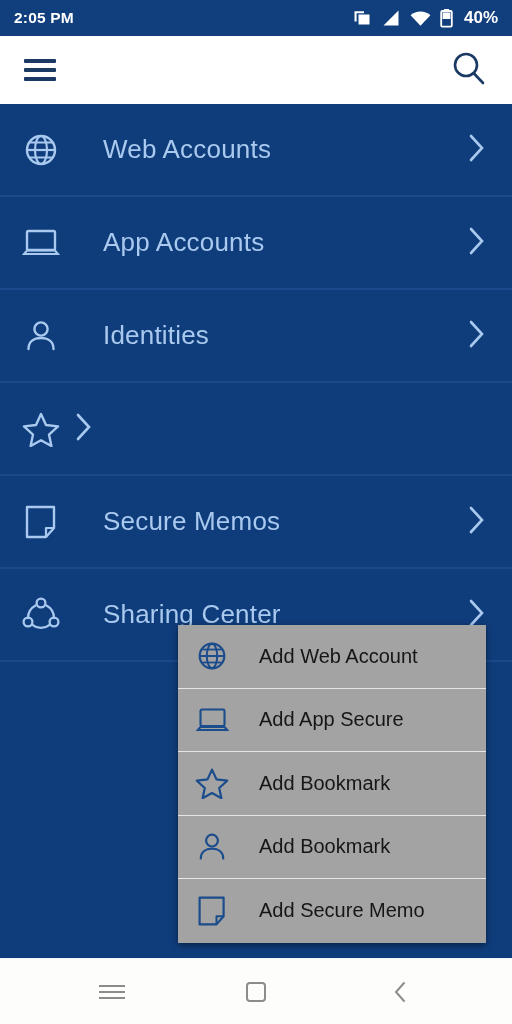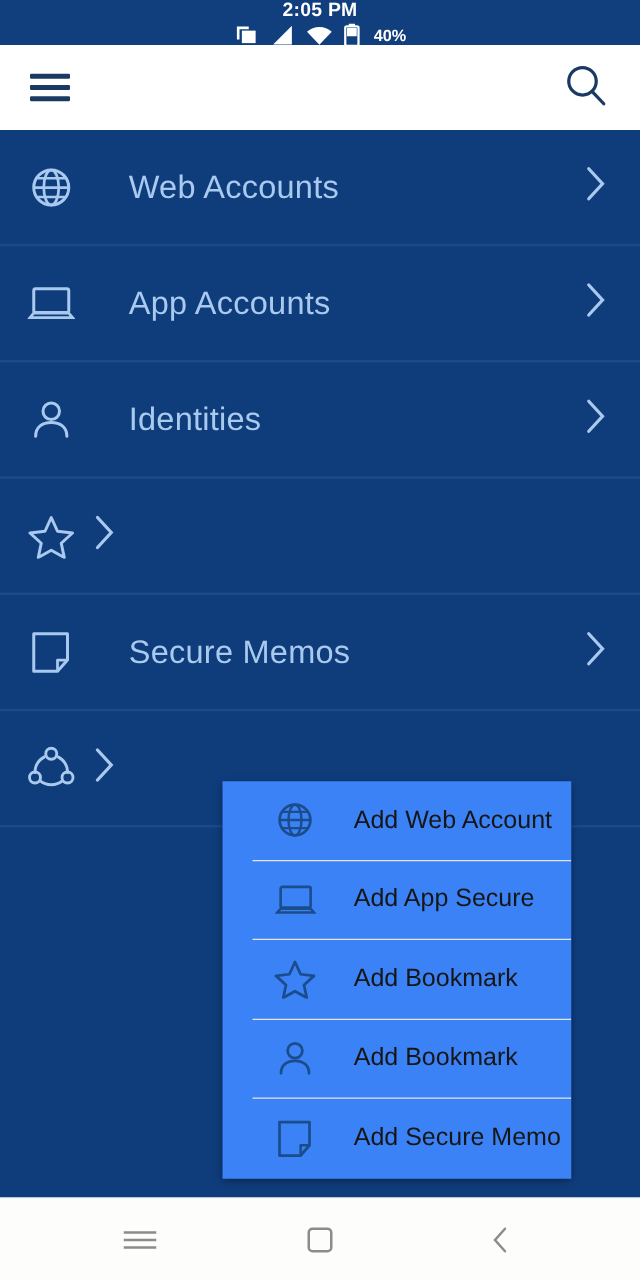--- a/index.html
+++ b/index.html
@@ -10,25 +10,24 @@
     overflow:hidden;
   }
   #screen { position:relative; width:512px; height:1024px; }
 
   
   .statusbar {
     position:absolute; left:0; top:0; width:512px; height:36px;
     background:#113E7C; color:#FFFFFF;
     display:flex; align-items:center; justify-content:space-between;
     padding:0 14px;
-    flex-direction:column;
   }
   .status-clock { font-size:15.5px; font-weight:bold; letter-spacing:.2px; }
   .status-icons { display:flex; align-items:center; gap:9px; }
-  .status-icons .pct { font-size:13px; font-weight:bold; margin-left:2px; }
+  .status-icons .pct { font-size:17px; font-weight:bold; margin-left:2px; }
   .sicon { display:block; }
 
   
   .toolbar {
     position:absolute; left:0; top:36px; width:512px; height:68px;
     background:#FFFFFF;
     display:flex; align-items:center; justify-content:space-between;
     padding:0 24px;
   }
   .burger { width:32px; height:22px; display:flex; flex-direction:column; justify-content:space-between; cursor:pointer; }
@@ -50,25 +49,24 @@
   }
   .row-icon { width:38px; height:38px; flex:0 0 38px; display:flex; align-items:center; justify-content:center; }
   .row-label {
     flex:1 1 auto; margin-left:30px;
     color:#A9C9EE; font-size:26px; letter-spacing:.2px;
   }
   .row-chevron { flex:0 0 auto; }
 
   
   .popup {
-    position:absolute; left:178px; top:625px; width:279px;
-    background:#3b82f6;
+    position:absolute; left:178px; top:625px; width:308px;
+    background:#a3a3a3;
     box-shadow:0 2px 7px rgba(0,0,0,.45);
     overflow:hidden;
-    padding-left:24px;
   }
   .mrow {
     height:63.5px; display:flex; align-items:center;
     padding-left:17px; cursor:pointer;
     border-bottom:1px solid #E6E6E6;
   }
   .mrow:last-child { border-bottom:none; }
   .mrow-icon { width:34px; height:34px; flex:0 0 34px; display:flex; align-items:center; justify-content:center; }
   .mrow-label { margin-left:30px; color:#161616; font-size:20px; }
 
@@ -212,20 +210,21 @@
       <span class="row-icon">
         <svg width="38" height="36" viewBox="0 0 38 36">
           <path d="M13.5 8.5 C9 11 6 15.5 6 21" fill="none" stroke="#A9C9EE" stroke-width="2.3" stroke-linecap="round"></path>
           <path d="M24.5 8.5 C29 11 32 15.5 32 21" fill="none" stroke="#A9C9EE" stroke-width="2.3" stroke-linecap="round"></path>
           <path d="M10 27.5 C12.4 29.6 15.6 30.8 19 30.8 C22.4 30.8 25.6 29.6 28 27.5" fill="none" stroke="#A9C9EE" stroke-width="2.3" stroke-linecap="round"></path>
           <circle cx="19" cy="6" r="4.4" fill="none" stroke="#A9C9EE" stroke-width="2.3"></circle>
           <circle cx="6" cy="25" r="4.4" fill="none" stroke="#A9C9EE" stroke-width="2.3"></circle>
           <circle cx="32" cy="25" r="4.4" fill="none" stroke="#A9C9EE" stroke-width="2.3"></circle>
         </svg>
       </span>
+      <span class="row-label">Sharing Center</span>
       <span class="row-chevron">
         <svg width="22" height="34" viewBox="0 0 22 34">
             <path d="M5 5 L16 17 L5 29" fill="none" stroke="#A9C9EE" stroke-width="2.6" stroke-linecap="round"></path>
           </svg>
       </span>
     </div>
 
   </div>
 
   <div class="popup">

